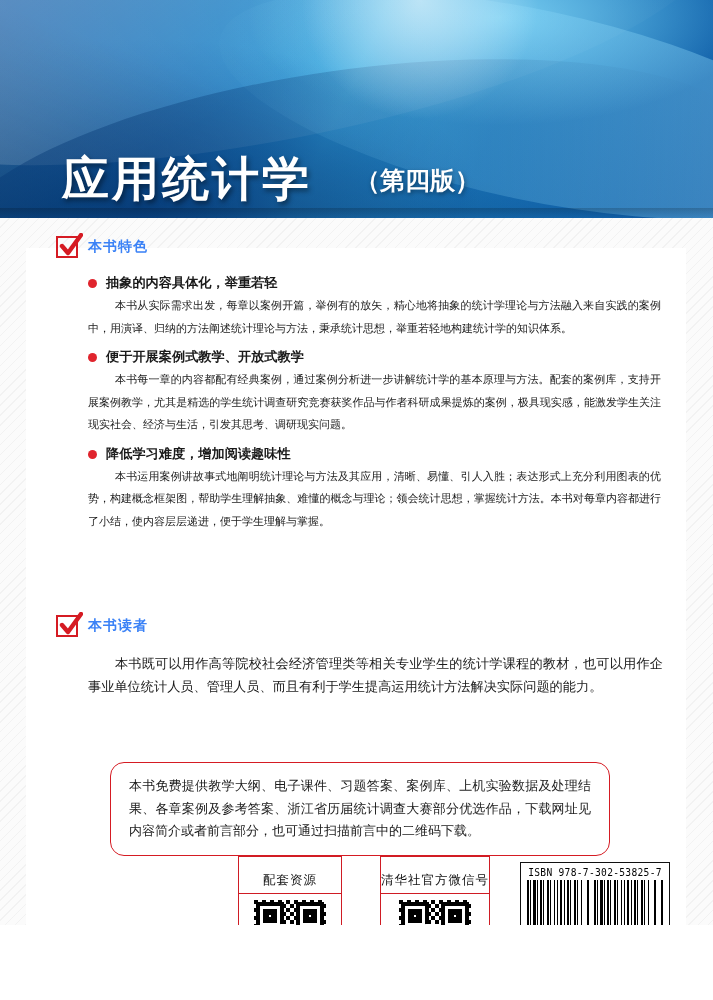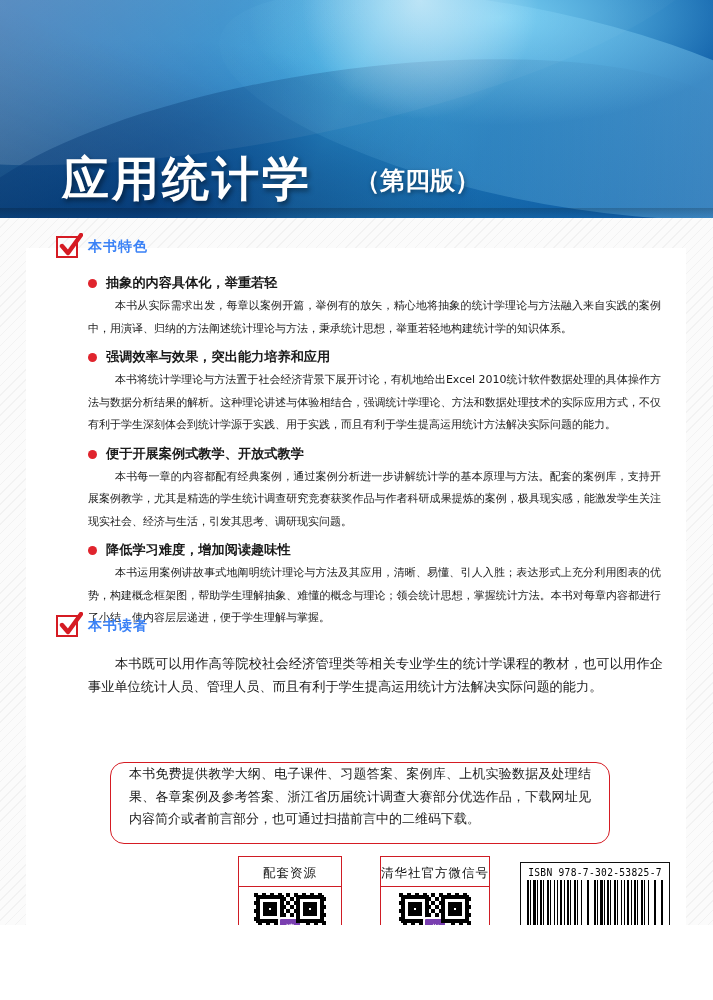--- a/index.html
+++ b/index.html
@@ -198,21 +198,21 @@
     text-indent: 27px;
     text-align: justify;
   }
 
   
   .callout {
     position: absolute;
     left: 110px;
     top: 762px;
     width: 500px;
-    padding: 0 18px 12px 18px;
+    padding: 12px 18px 12px 18px;
     border: 1.6px solid #d51b23;
     border-radius: 14px;
     box-sizing: border-box;
     background: #fff;
   }
   .callout p {
     margin: 0;
     font-family: "DejaVu Sans", "Liberation Sans", sans-serif;
     font-size: 13px;
     line-height: 22.5px;
@@ -234,21 +234,21 @@
     background: #fff;
     text-align: center;
   }
   .qr-card .cap {
     font-family: "DejaVu Sans", "Liberation Sans", sans-serif;
     font-size: 12.5px;
     color: #111;
     line-height: 20px;
     letter-spacing: 1px;
   }
-  .qr-card .cap.top { border-bottom: 1.2px solid #cf1c24; padding: 6px 0 3px; text-align: center; }
+  .qr-card .cap.top { border-bottom: 1.2px solid #cf1c24; padding: 13px 0 3px; text-align: center; }
   .qr-card .cap.bottom { border-top: 1.2px solid #cf1c24; padding: 3px 0 3px; }
   .qr-img {
     width: 72px; height: 72px;
     margin: 6px auto 4px;
     position: relative;
     background-color: #fff;
     background-image:
       repeating-linear-gradient(90deg, #000 0 4px, #fff 4px 8px),
       repeating-linear-gradient(0deg, #000 0 4px, #fff 4px 8px);
     background-size: 8px 8px, 8px 8px;
@@ -363,24 +363,20 @@
     </span>
     <span class="title">本书特色</span>
   </div>
 
   <div class="features">
     <div class="feature">
       <div class="feature-title">抽象的内容具体化，举重若轻</div>
       <p class="feature-body">本书从实际需求出发，每章以案例开篇，举例有的放矢，精心地将抽象的统计学理论与方法融入来自实践的案例中，用演译、归纳的方法阐述统计理论与方法，秉承统计思想，举重若轻地构建统计学的知识体系。</p>
     </div>
     <div class="feature">
-      <div class="feature-title">强调效率与效果，突出能力培养和应用</div>
-      <p class="feature-body">本书将统计学理论与方法置于社会经济背景下展开讨论，有机地给出Excel 2010统计软件数据处理的具体操作方法与数据分析结果的解析。这种理论讲述与体验相结合，强调统计学理论、方法和数据处理技术的实际应用方式，不仅有利于学生深刻体会到统计学源于实践、用于实践，而且有利于学生提高运用统计方法解决实际问题的能力。</p>
-    </div>
-    <div class="feature">
       <div class="feature-title">便于开展案例式教学、开放式教学</div>
       <p class="feature-body">本书每一章的内容都配有经典案例，通过案例分析进一步讲解统计学的基本原理与方法。配套的案例库，支持开展案例教学，尤其是精选的学生统计调查研究竞赛获奖作品与作者科研成果提炼的案例，极具现实感，能激发学生关注现实社会、经济与生活，引发其思考、调研现实问题。</p>
     </div>
     <div class="feature">
       <div class="feature-title">降低学习难度，增加阅读趣味性</div>
       <p class="feature-body">本书运用案例讲故事式地阐明统计理论与方法及其应用，清晰、易懂、引人入胜；表达形式上充分利用图表的优势，构建概念框架图，帮助学生理解抽象、难懂的概念与理论；领会统计思想，掌握统计方法。本书对每章内容都进行了小结，使内容层层递进，便于学生理解与掌握。</p>
     </div>
   </div>
 
   <div class="section-head" style="left:56px; top:615px;text-align:right;">

